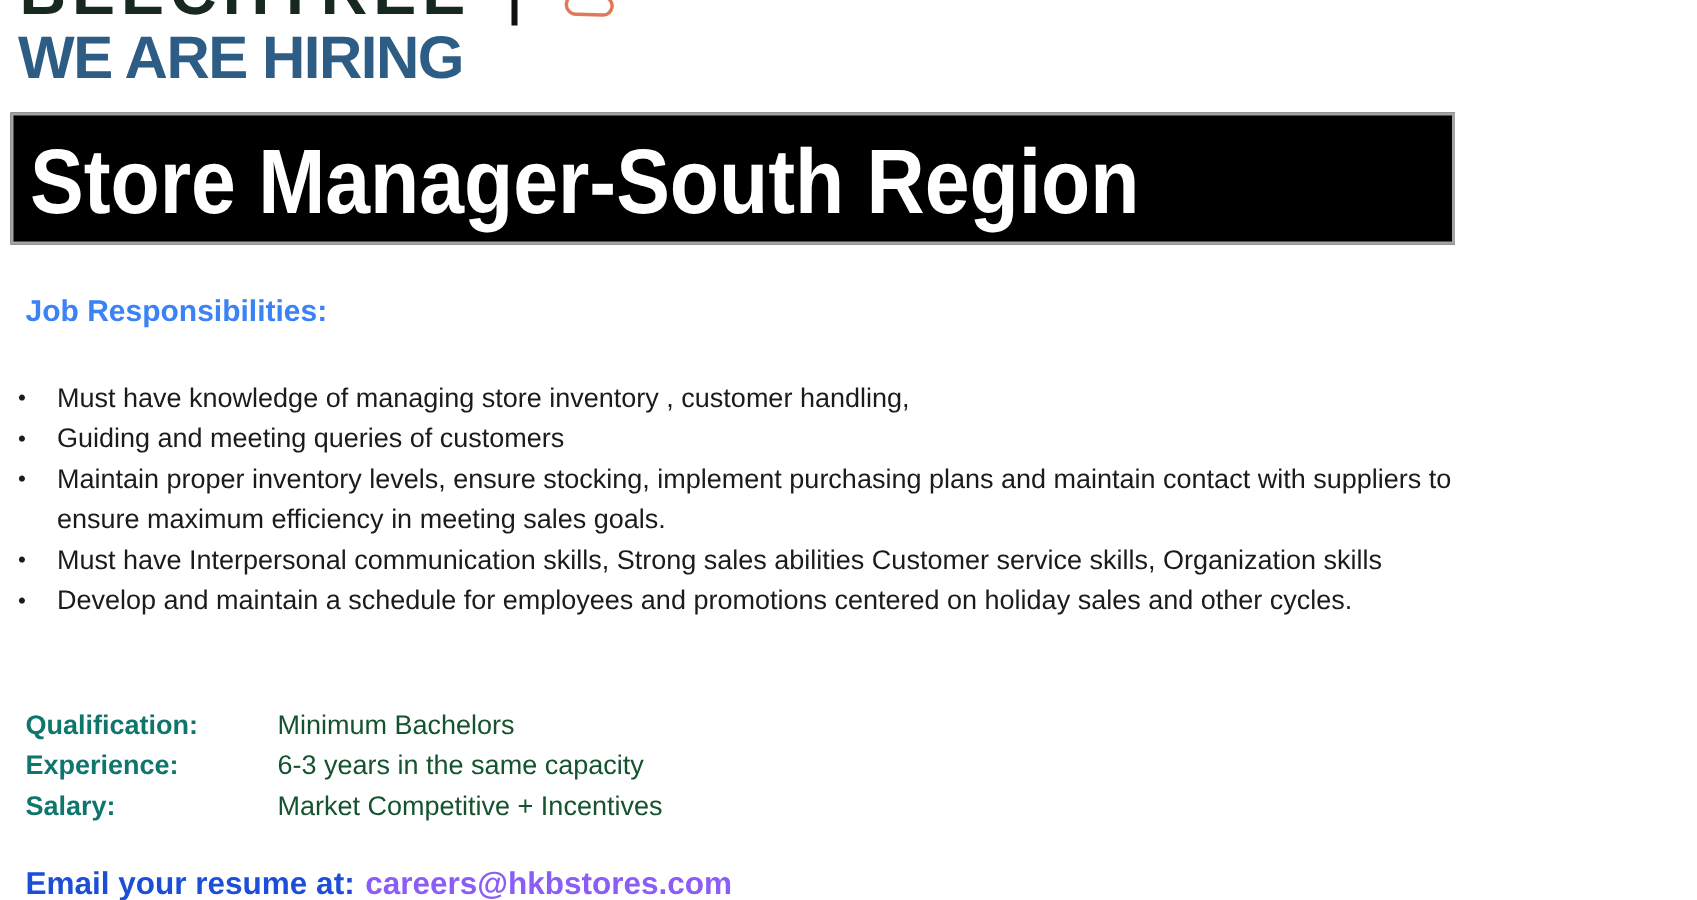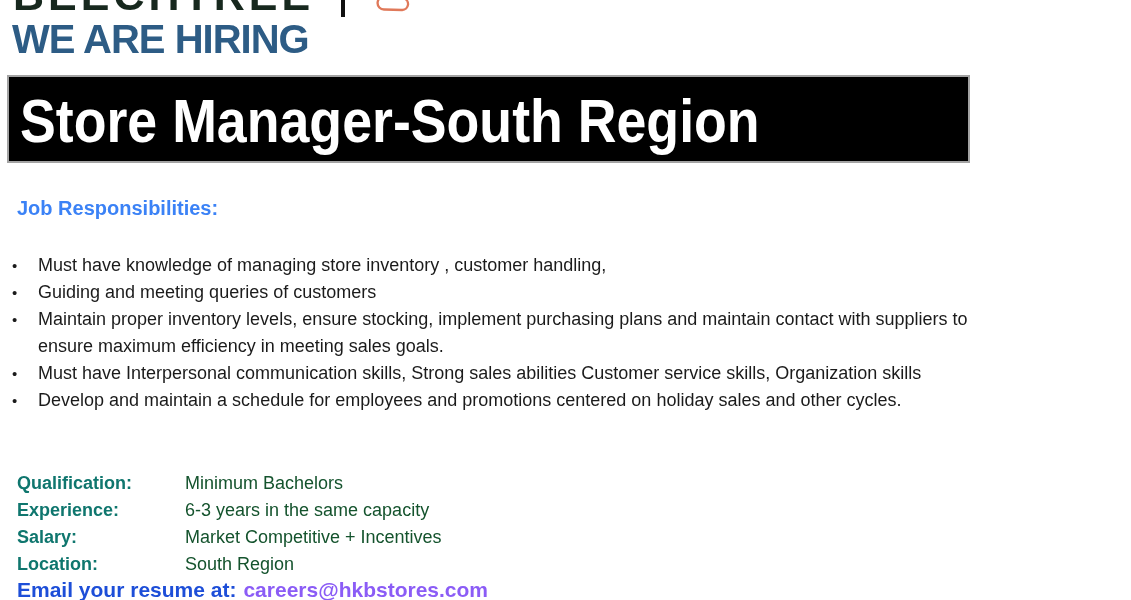--- a/index.html
+++ b/index.html
@@ -145,23 +145,19 @@
       <span class="detail-value">Minimum Bachelors</span>
     </div>
     <div class="detail-row">
       <span class="detail-label">Experience:</span>
       <span class="detail-value">6-3 years in the same capacity</span>
     </div>
     <div class="detail-row">
       <span class="detail-label">Salary:</span>
       <span class="detail-value">Market Competitive + Incentives</span>
     </div>
-    <div class="detail-row">
-      <span class="detail-label">Location:</span>
-      <span class="detail-value">South Region</span>
-    </div>
   </div>
 
   <div class="contact">
     <span class="contact-label">Email your resume at:</span><a class="contact-email" href="#">careers@hkbstores.com</a>
   </div>
 
 </div>
 
 </body></html>

